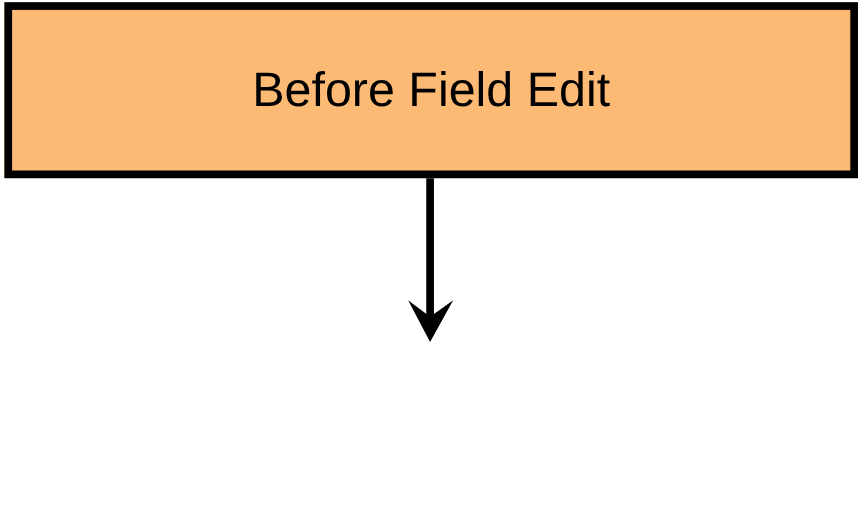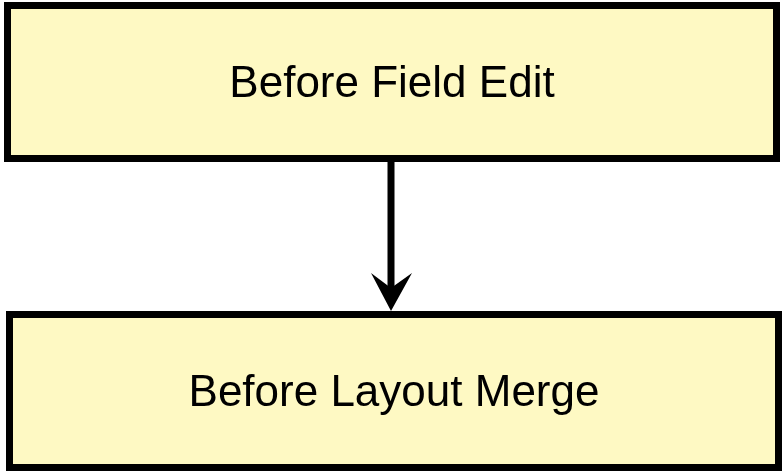--- a/index.html
+++ b/index.html
@@ -12,21 +12,21 @@
     width: 784px;
     height: 476px;
     background: #ffffff;
     font-family: "Liberation Sans", sans-serif;
     overflow: hidden;
   }
   .node {
     position: absolute;
     box-sizing: border-box;
     border: 7px solid #000000;
-    background: #fef9c3;
+    background: #fdba74;
     display: flex;
     align-items: center;
     justify-content: center;
   }
   .node-top {
     left: 4px;
     top: 2px;
     width: 776px;
     height: 160px;
   }
@@ -58,17 +58,14 @@
 
   <div class="node node-top">
     <span class="node-label">Before Field Edit</span>
   </div>
 
   <svg class="edge-layer" width="784" height="476" viewBox="0 0 784 476" xmlns="http://www.w3.org/2000/svg">
     <line x1="391" y1="162" x2="391" y2="292" stroke="#000000" stroke-width="7"></line>
     <polygon points="391,311 412,273 391,288 371,273" fill="#000000"></polygon>
   </svg>
 
-  <div class="node node-bottom">
-    <span class="node-label">Before Layout Merge</span>
-  </div>
 
 </div>
 
 </body></html>

